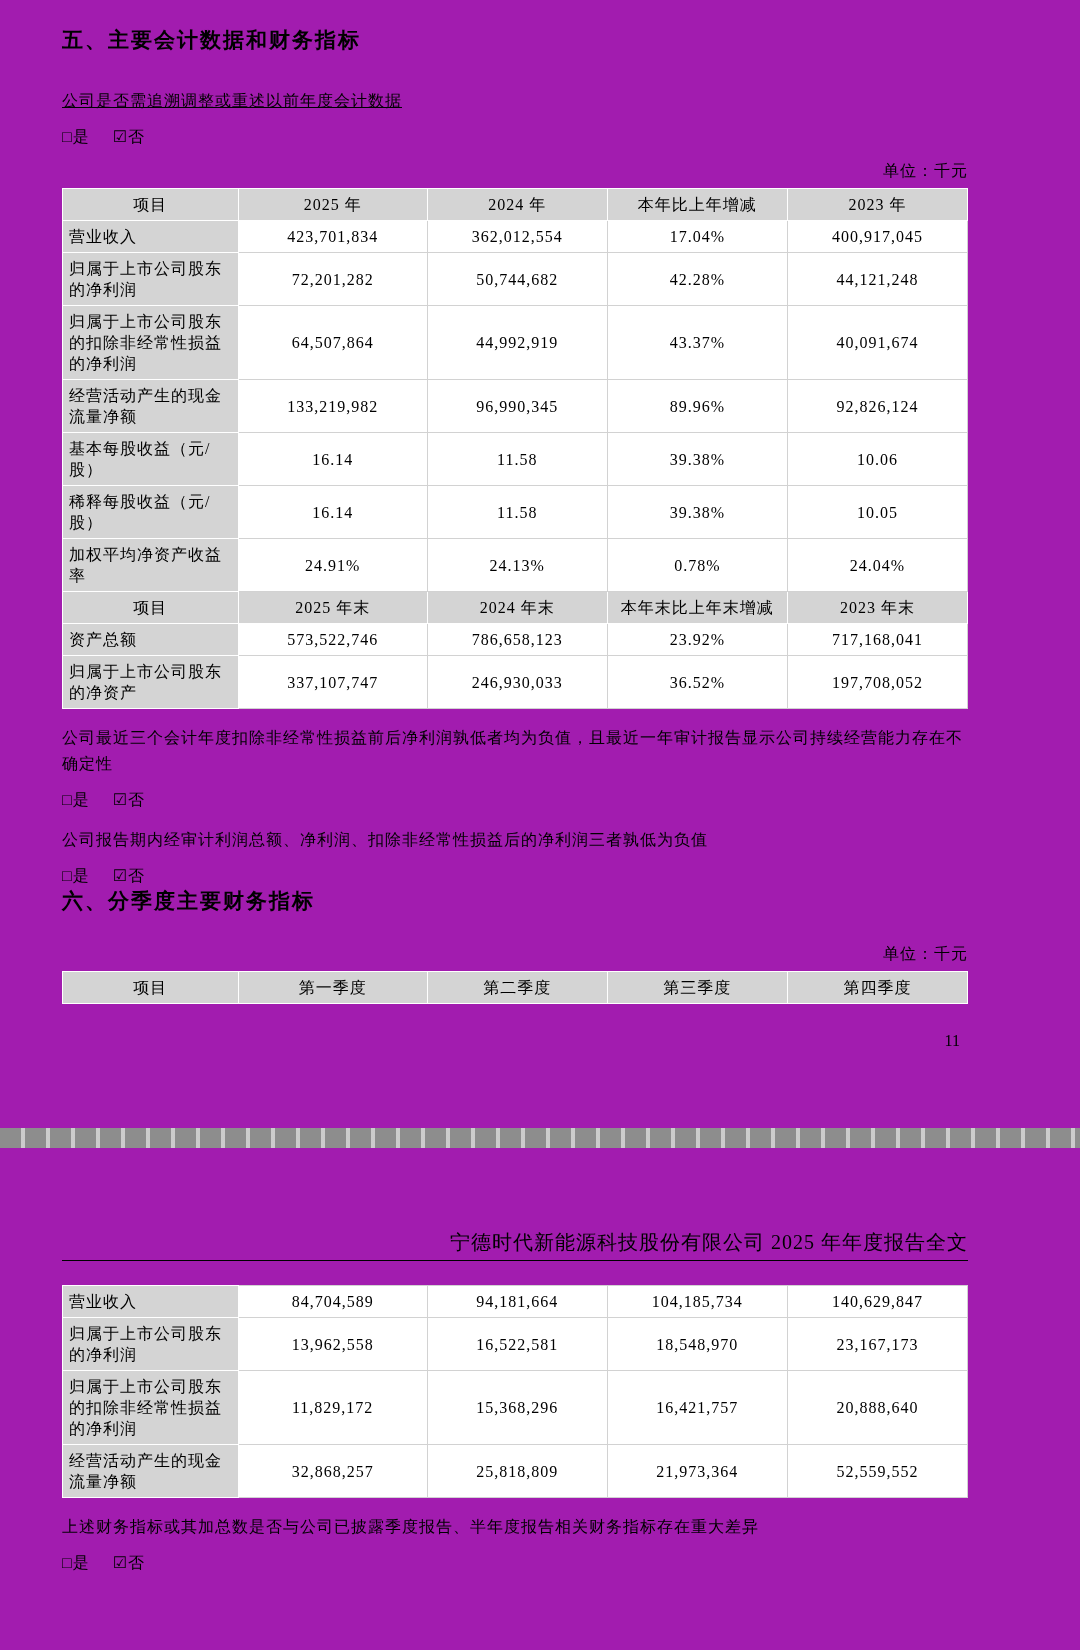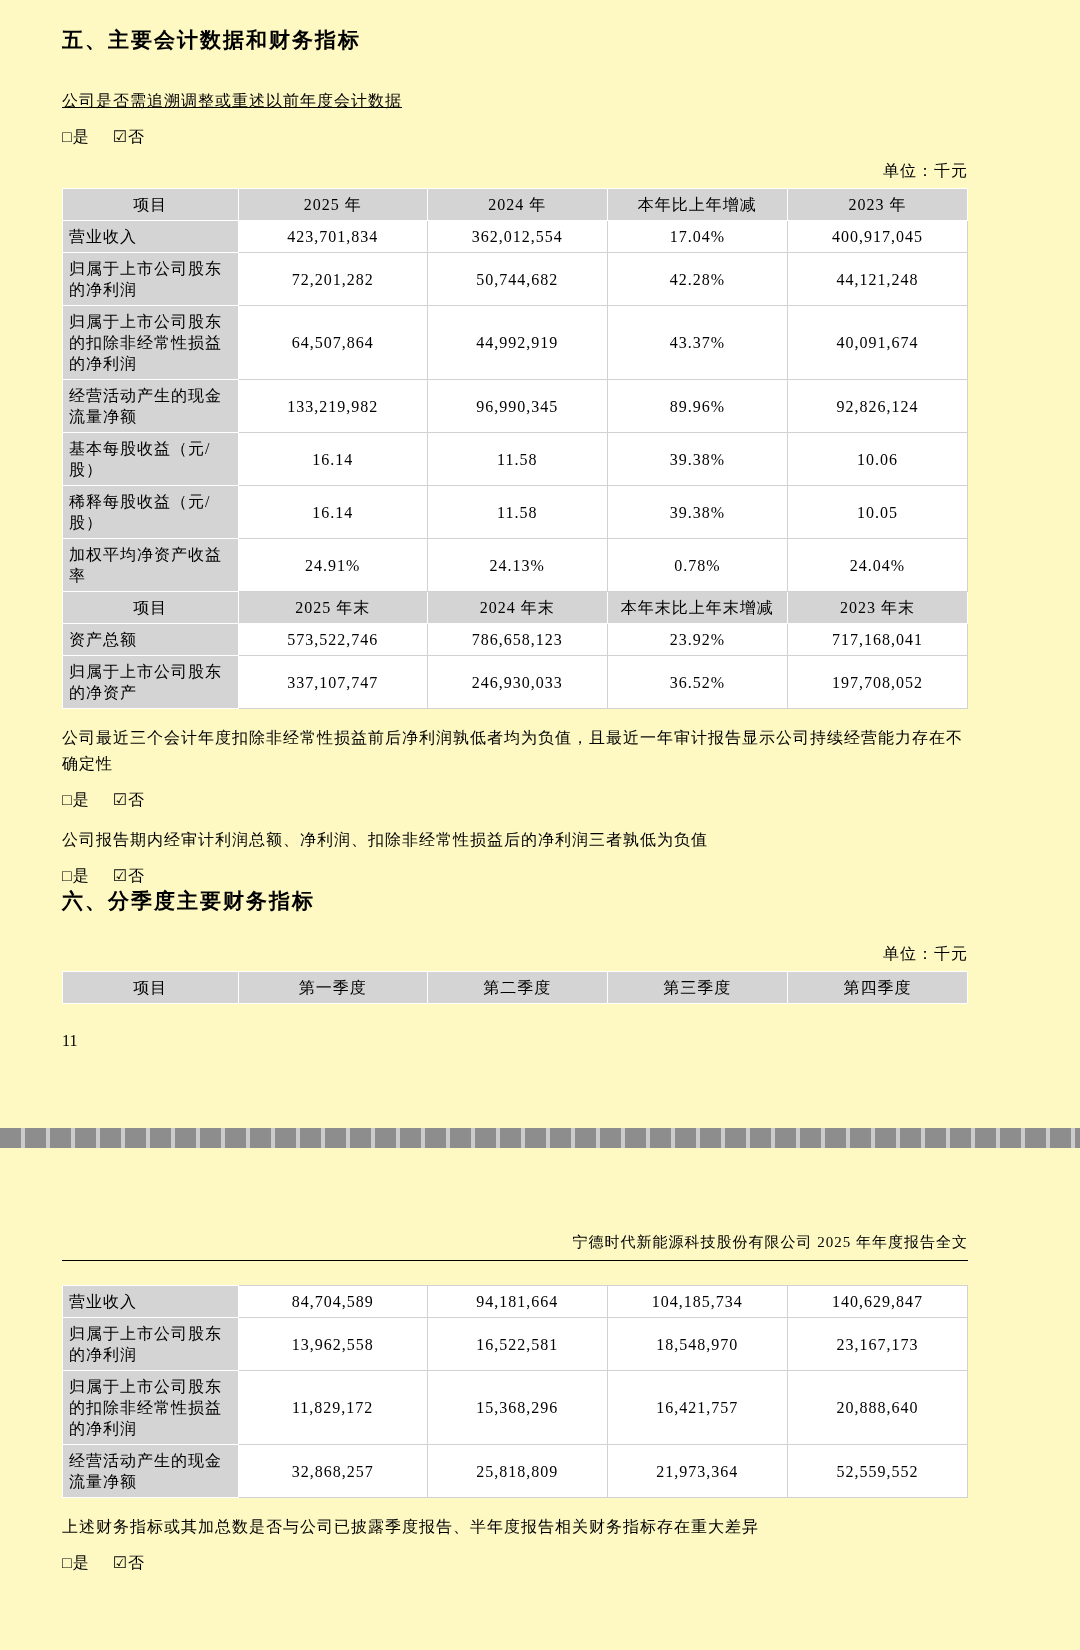--- a/index.html
+++ b/index.html
@@ -1,42 +1,42 @@
 <!DOCTYPE html>
 <html><head>
 <meta charset="utf-8">
 <style>
   html,body{margin:0;padding:0;}
   body{
     width:1080px;height:1650px;background:#ffffff;color:#000;
     font-family:"Liberation Serif","DejaVu Serif",serif;
     overflow:hidden;
   }
-  .page{box-sizing:border-box;padding-left:62px;padding-right:112px;background:#fef9c3;overflow:hidden;}
+  .page{box-sizing:border-box;padding-left:62px;padding-right:112px;background:#a21caf;overflow:hidden;}
   .page-1{height:1128px;padding-top:26px;}
   .page-2{height:502px;}
   .separator{height:20px;background-color:#8d8d8d;
     background-image:repeating-linear-gradient(90deg,rgba(255,255,255,0) 0 21px,rgba(255,255,255,0.55) 21px 25px);}
   h1.sec-title{
     margin:0;font-size:21px;line-height:28px;font-weight:700;letter-spacing:2px;
     font-family:"Liberation Sans","DejaVu Sans",sans-serif;
   }
   .para{margin:0;font-size:16px;line-height:26px;letter-spacing:1px;}
   .mt-p1{margin-top:34px;text-decoration:underline;}
   .checkline{margin:12px 0 0 0;font-size:16px;line-height:22px;letter-spacing:1px;}
   .checkline .no-part{margin-left:18px;}
   .unit{margin-top:12px;text-align:right;font-size:16px;line-height:22px;letter-spacing:1px;}
   table.fin{width:100%;border-collapse:collapse;table-layout:fixed;margin-top:6px;font-size:16px;font-family:Liberation Serif, serif;}
   col.c0{width:19.4%;} col.c1{width:20.9%;} col.c2{width:19.9%;} col.c3{width:19.9%;} col.c4{width:19.9%;}
   table.fin td{padding:5px 6px;line-height:21px;vertical-align:middle;letter-spacing:1px;word-wrap:break-word;}
   td.cell-head{background:#d4d4d4;border:1px solid #ffffff;text-align:center;}
   td.cell-label{background:#d4d4d4;border:1px solid #ffffff;text-align:left;}
   td.cell-value{background:#ffffff;border:1px solid #d2d2d2;text-align:center;padding-right:10px;}
-  .page-number{margin-top:26px;font-size:16px;line-height:22px;padding-right:8px;}
-  .report-header{margin:0;padding-top:82px;text-align:right;font-size:15px;line-height:24px;letter-spacing:1px;}
+  .page-number{margin-top:26px;text-align:right;font-size:16px;line-height:22px;padding-right:8px;}
+  .report-header{margin:0;padding-top:82px;text-align:right;font-size:20px;line-height:24px;letter-spacing:1px;}
   .header-rule{border:0;border-top:1px solid #000;margin:6px 0 0 0;}
   .tbl-wrap-2{margin-top:24px;}
   .sec6-title{margin-top:28px;}
   .unit-2{margin-top:28px;}
   .note{margin-top:16px;}
 </style>
 </head>
 <body>
 
 <div>

